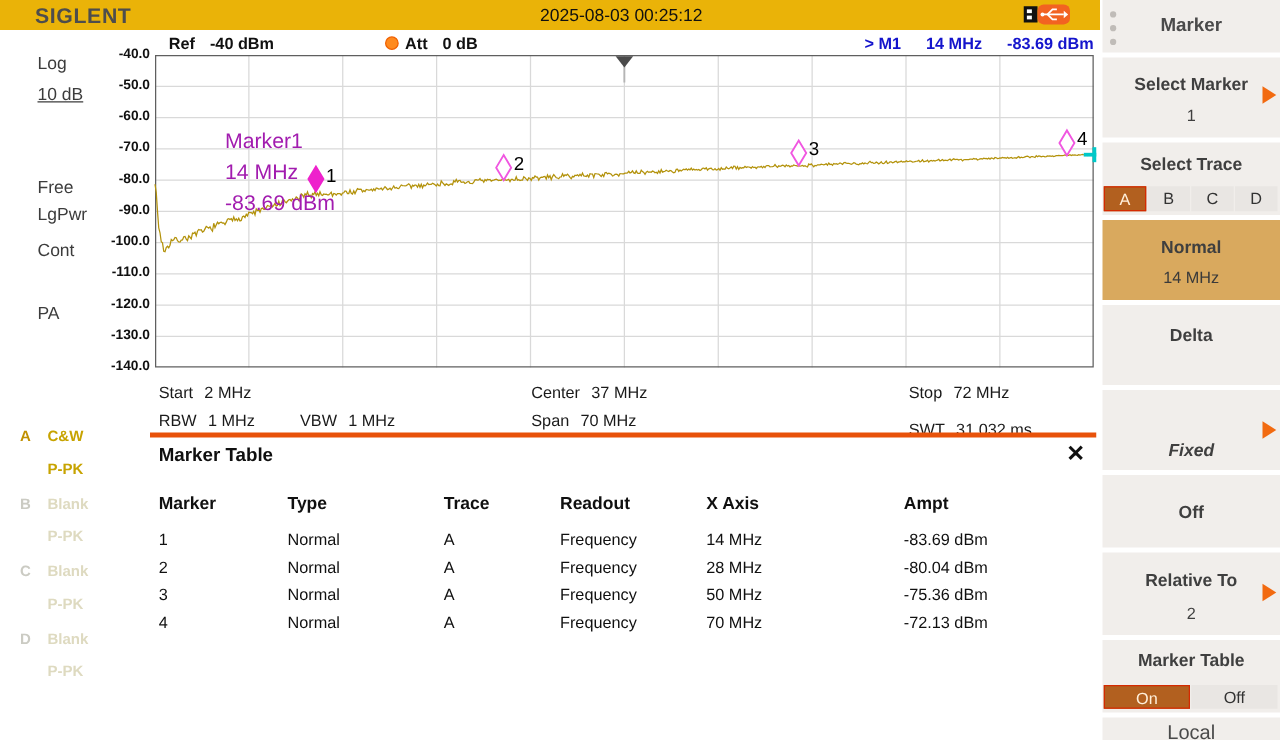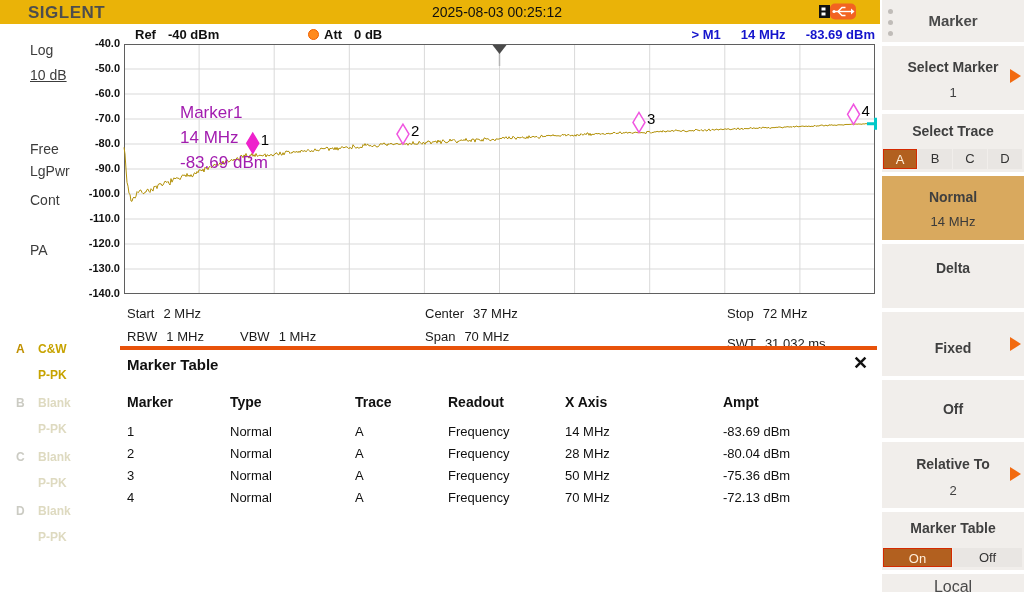--- a/index.html
+++ b/index.html
@@ -57,21 +57,21 @@
   .sb .label{text-align:center;font-weight:bold;font-size:14px;color:#3f3f3f;}
   .sb .value{text-align:center;font-size:13px;color:#3f3f3f;}
   .sb-header{top:0;height:42px;}
   .sb-title{text-align:center;line-height:42px;font-weight:bold;font-size:15px;color:#4a4a4a;}
   .dots{position:absolute;left:6px;top:9px;}
   .dots i{display:block;width:5px;height:5px;border-radius:50%;background:#c0bcb8;margin:0 0 6px 0;}
   .sb-sm{top:46px;height:64px;} .sb-sm .label{padding-top:13px;} .sb-sm .value{padding-top:10px;}
   .sb-st{top:114px;height:58px;} .sb-st .label{padding-top:9px;}
   .sb-nm{top:176px;height:64px;background:#d9a95e;} .sb-nm .label{padding-top:13px;} .sb-nm .value{padding-top:9px;color:#3a3a3a;}
   .sb-dl{top:244px;height:64px;} .sb-dl .label{padding-top:16px;}
-  .sb-fx{top:312px;height:64px;} .sb-fx .label{padding-top:28px;}
+  .sb-fx{top:312px;height:64px;} .sb-fx .label{padding-top:40px;font-style:italic;}
   .sb-off{top:380px;height:58px;} .sb-off .label{padding-top:21px;}
   .sb-rel{top:442px;height:66px;} .sb-rel .label{padding-top:14px;} .sb-rel .value{padding-top:11px;}
   .sb-mtb{top:512px;height:58px;} .sb-mtb .label{padding-top:8px;}
   .sb-local{top:574px;height:18px;}
   .sb-local .label{font-weight:normal;font-size:16px;line-height:26px;color:#4a4a4a;}
   .arr{position:absolute;right:3px;width:0;height:0;border-left:11px solid #f26a10;
     border-top:7px solid transparent;border-bottom:7px solid transparent;}
   .sb-sm .arr{top:23px;} .sb-fx .arr{top:25px;} .sb-rel .arr{top:25px;}
   .optrow{position:absolute;left:1px;bottom:3px;display:flex;gap:1px;}
   .optcell{width:34px;height:20px;background:#e9e6e3;text-align:center;line-height:20px;

